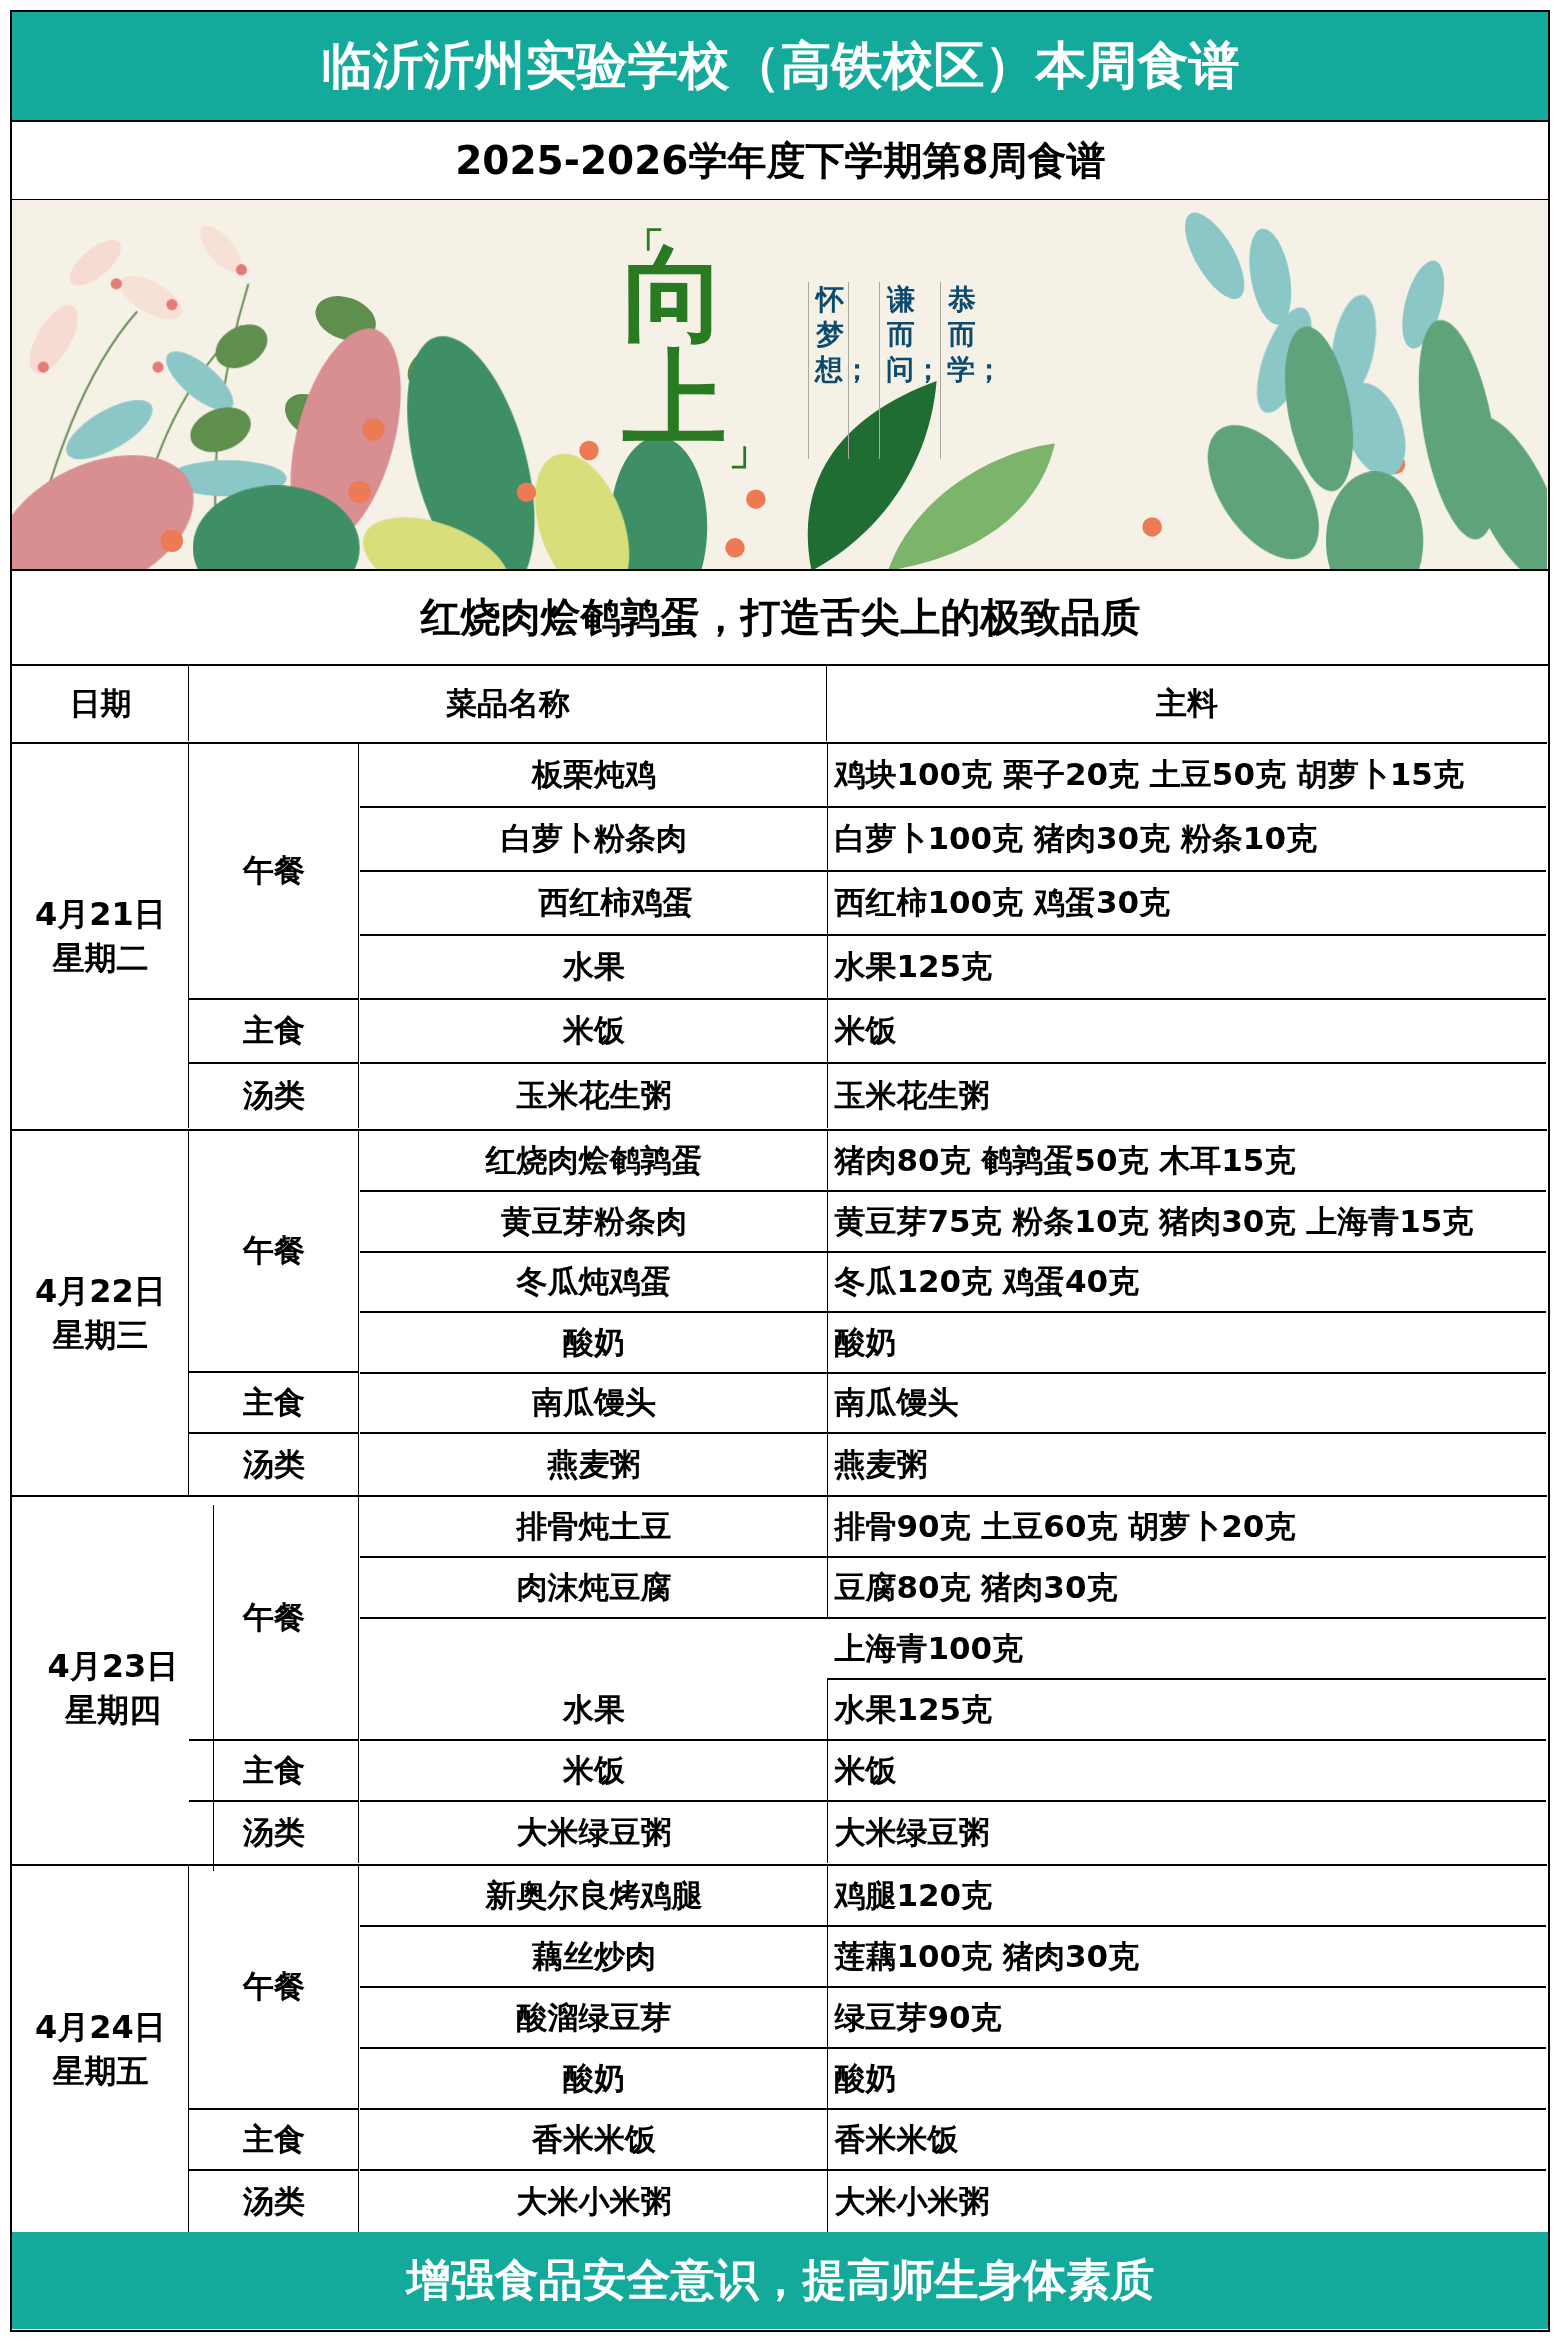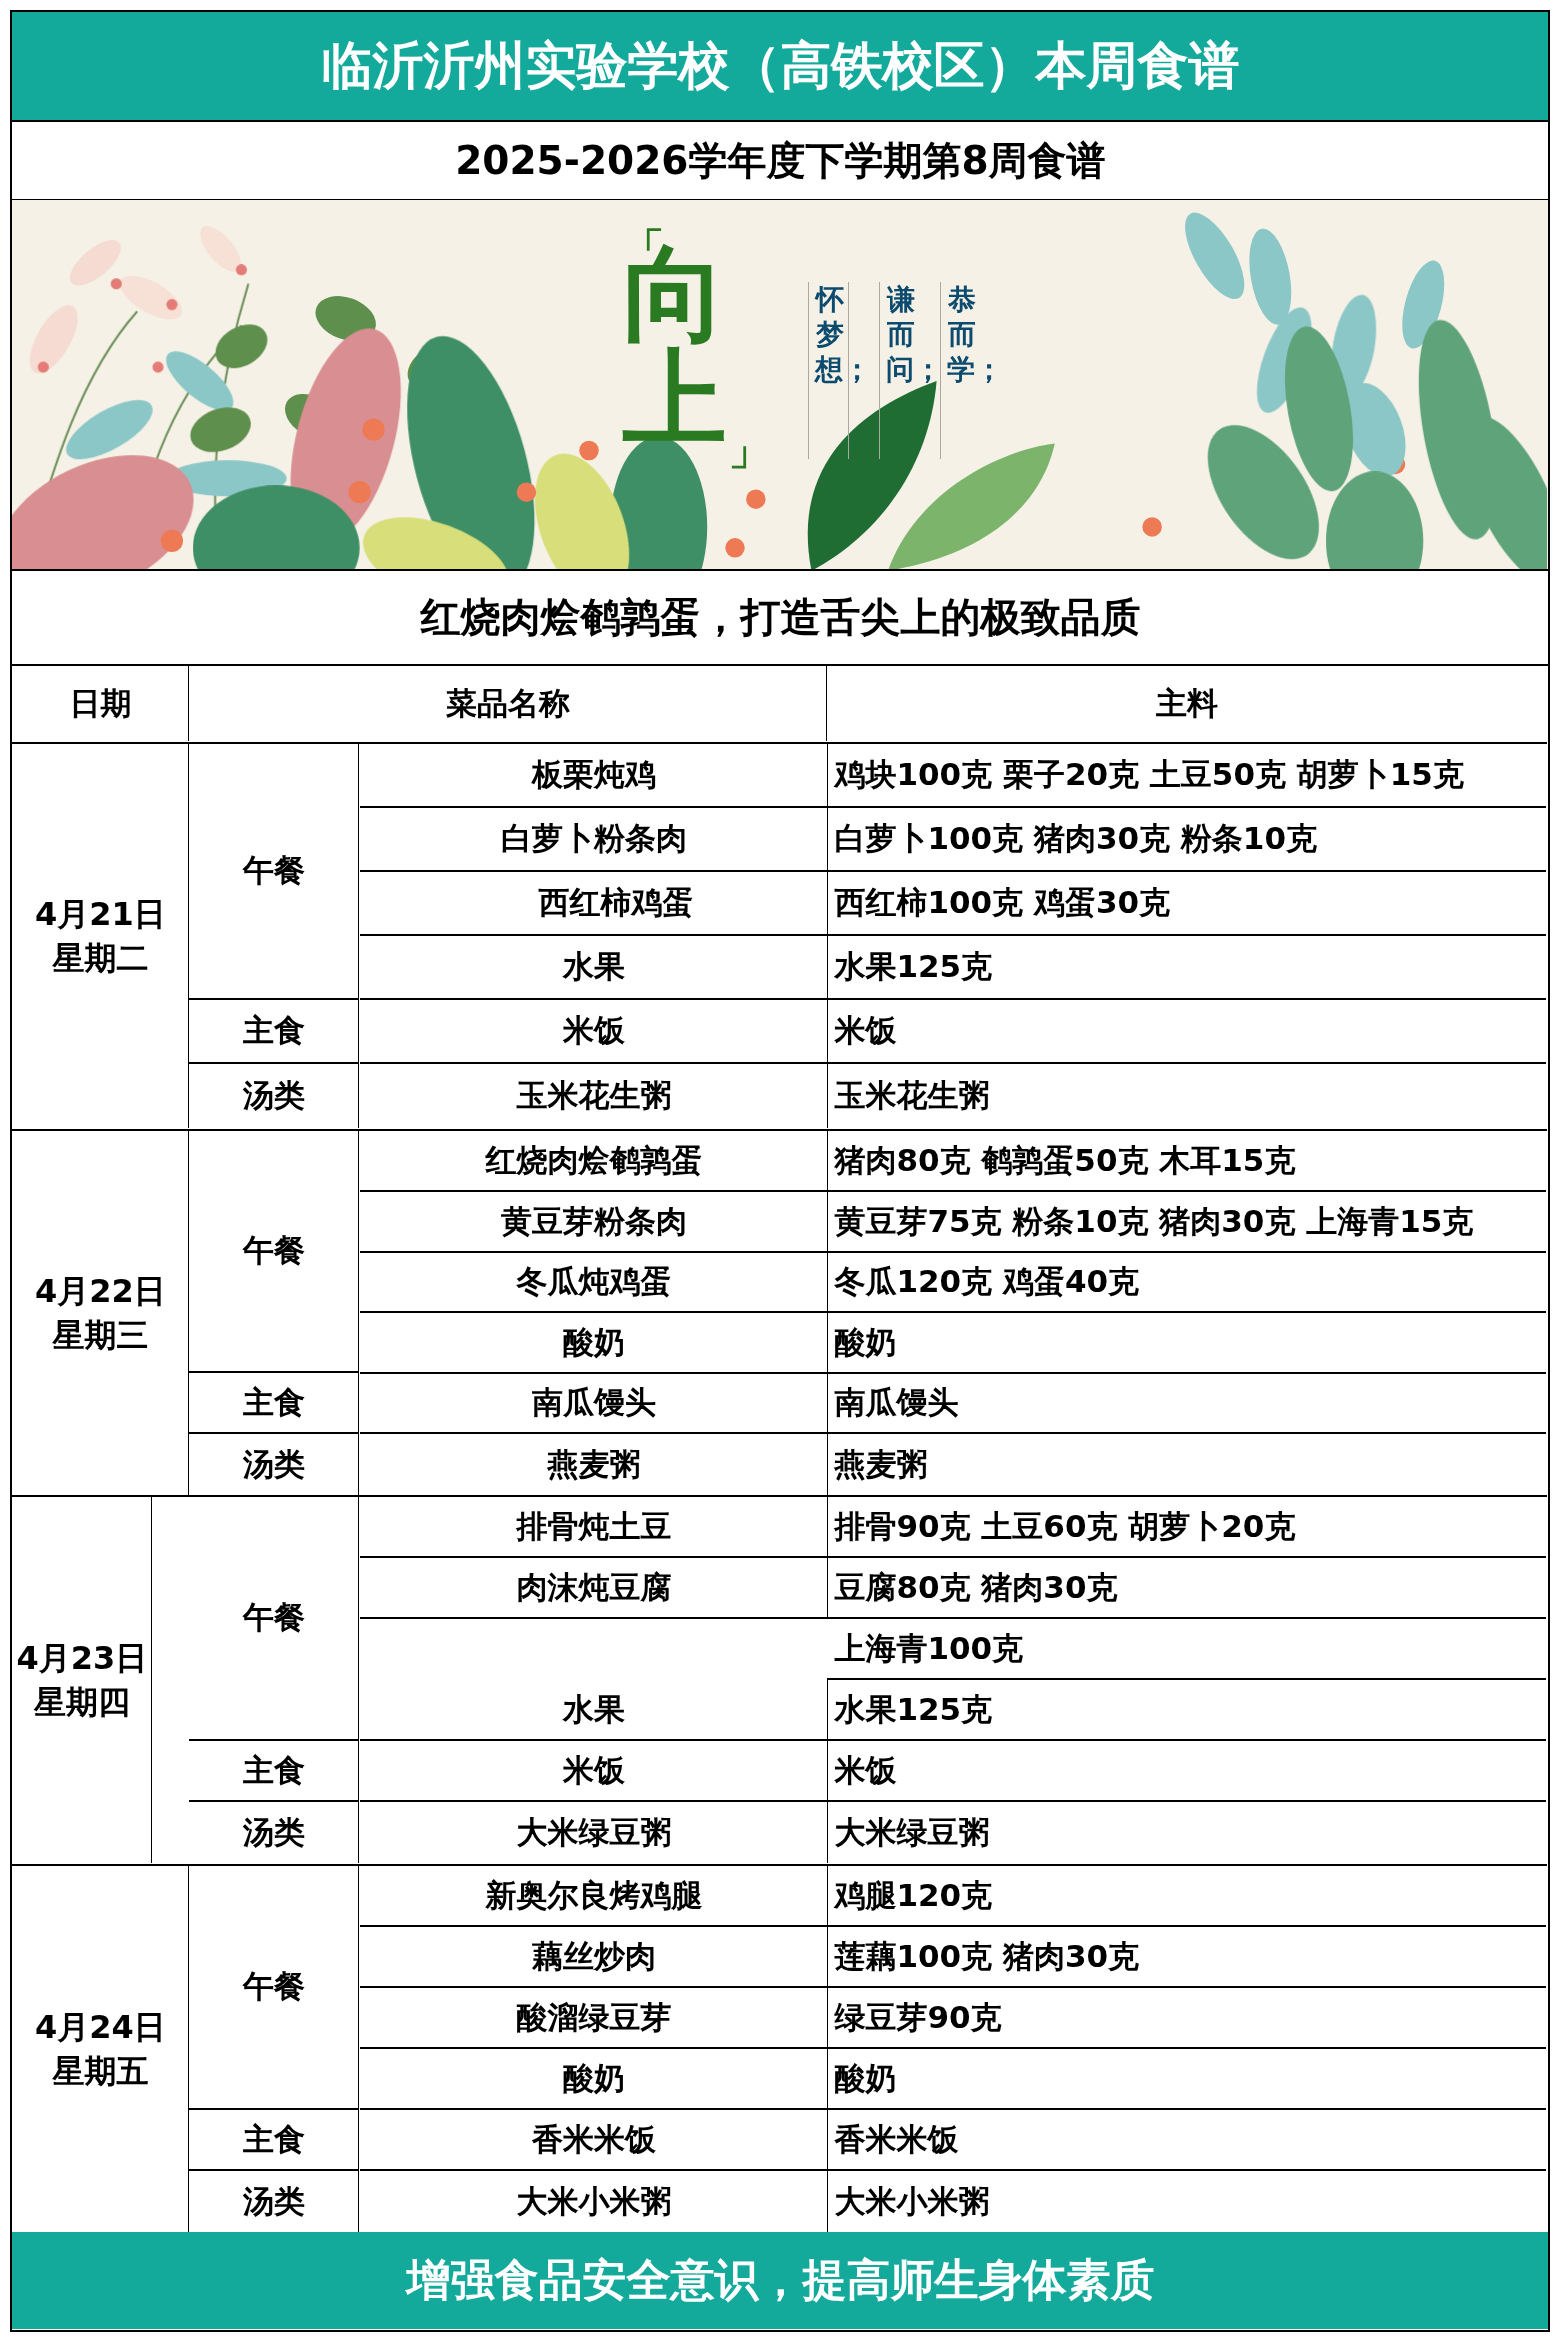--- a/index.html
+++ b/index.html
@@ -182,21 +182,21 @@
           <div class="cell center vline rowline" style="left: 348px; top: 121px; width: 468px; height: 61px;">冬瓜炖鸡蛋</div>
           <div class="cell left rowline" style="left: 815px; top: 121px; width: 719px; height: 61px;">冬瓜120克  鸡蛋40克</div>
           <div class="cell center vline rowline" style="left: 348px; top: 182px; width: 468px; height: 61px;">酸奶</div>
           <div class="cell left rowline" style="left: 815px; top: 182px; width: 719px; height: 61px;">酸奶</div>
           <div class="cell center vline rowline" style="left: 348px; top: 242px; width: 468px; height: 61px;">南瓜馒头</div>
           <div class="cell left rowline" style="left: 815px; top: 242px; width: 719px; height: 61px;">南瓜馒头</div>
           <div class="cell center vline" style="left: 348px; top: 303px; width: 468px; height: 61px;">燕麦粥</div>
           <div class="cell left" style="left: 815px; top: 303px; width: 719px; height: 61px;">燕麦粥</div>
         </div>
         <div class="day" style="height: 369px;">
-          <div class="cell center vline datecell" style="left: 0px; top: 0px; width: 140px; height: 366px;">
+          <div class="cell center vline datecell" style="left: 0px; top: 8px; width: 202px; height: 366px;">
             <span>4月23日</span>
             <span>星期四</span>
           </div>
           <div class="cell center vline rowline" style="left: 177px; top: 0px; width: 170px; height: 244px;">午餐</div>
           <div class="cell center vline rowline" style="left: 177px; top: 244px; width: 170px; height: 61px;">主食</div>
           <div class="cell center vline" style="left: 177px; top: 305px; width: 170px; height: 61px;">汤类</div>
           <div class="cell center vline rowline" style="left: 348px; top: 0px; width: 468px; height: 61px;">排骨炖土豆</div>
           <div class="cell left rowline" style="left: 815px; top: 0px; width: 719px; height: 61px;">排骨90克  土豆60克 胡萝卜20克</div>
           <div class="cell center vline rowline" style="left: 348px; top: 61px; width: 468px; height: 61px;">肉沫炖豆腐</div>
           <div class="cell left rowline" style="left: 815px; top: 61px; width: 719px; height: 61px;">豆腐80克 猪肉30克</div>

